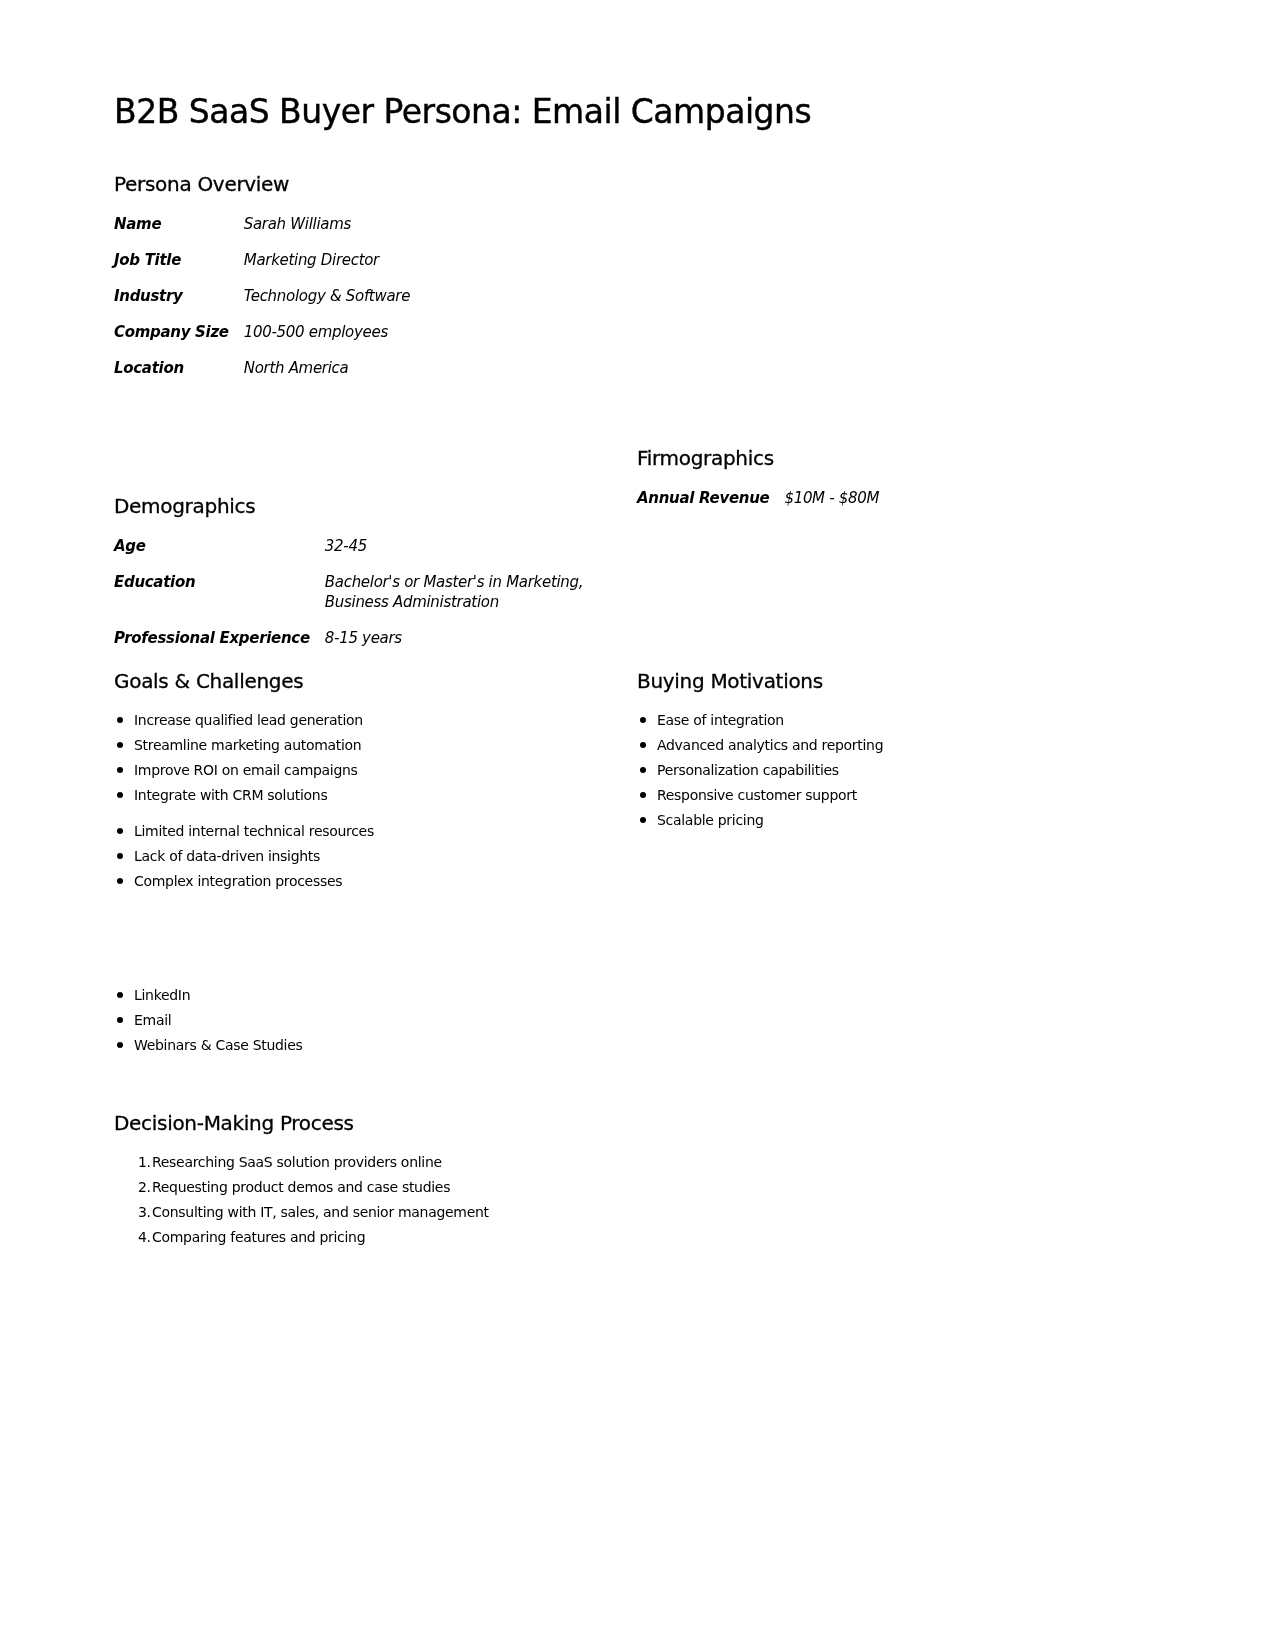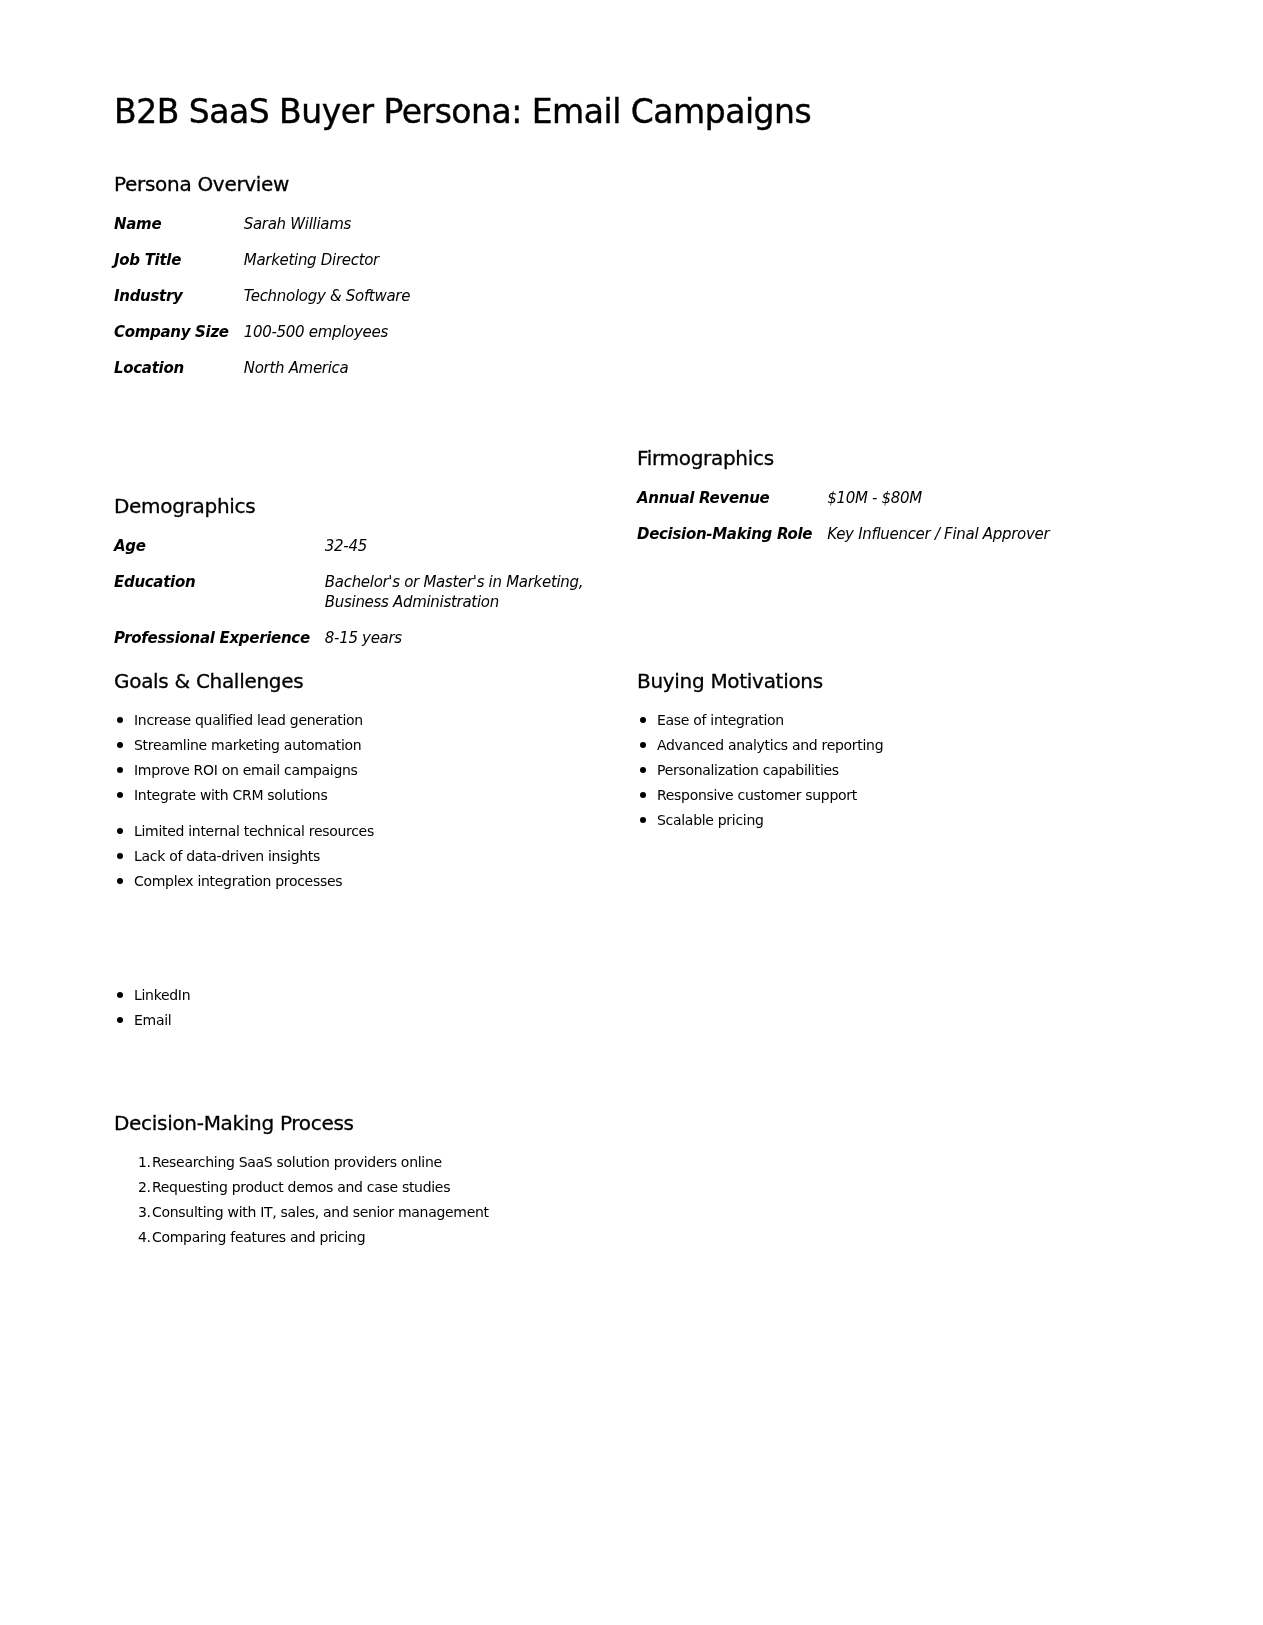--- a/index.html
+++ b/index.html
@@ -90,24 +90,20 @@
   </div>
 
   <div class="sec" style="top:446px; left:523px;">
     <h2>Firmographics</h2>
     <table class="kv" style="margin-top:18px;">
       <tbody>
           <tr style="height:36px;">
         <td class="k">Annual Revenue</td>
         <td class="v">$10M - $80M</td>
       </tr>
-      <tr style="height:36px;">
-        <td class="k">Decision-Making Role</td>
-        <td class="v">Key Influencer / Final Approver</td>
-      </tr>
     </tbody>
       </table>
   </div>
 
   <div class="sec" style="top:669px; left:0;">
     <h2>Goals &amp; Challenges</h2>
     <ul style="margin-top:17px;">
       <li><span class="bullet"></span><span>Increase qualified lead generation</span></li>
       <li><span class="bullet"></span><span>Streamline marketing automation</span></li>
       <li><span class="bullet"></span><span>Improve ROI on email campaigns</span></li>
@@ -128,20 +124,21 @@
       <li><span class="bullet"></span><span>Personalization capabilities</span></li>
       <li><span class="bullet"></span><span>Responsive customer support</span></li>
       <li><span class="bullet"></span><span>Scalable pricing</span></li>
     </ul>
   </div>
 
   <div class="sec" style="top:968px; left:0;">
     <ul style="margin-top:17px;">
       <li><span class="bullet"></span><span>LinkedIn</span></li>
       <li><span class="bullet"></span><span>Email</span></li>
+      <li><span class="bullet"></span><span>Webinars &amp; Case Studies</span></li>
     </ul>
   </div>
 
   <div class="sec" style="top:1111px; left:0;">
     <h2>Decision-Making Process</h2>
     <ol style="margin-top:17px;">
       <li><span class="num">1.</span><span class="txt">Researching SaaS solution providers online</span></li>
       <li><span class="num">2.</span><span class="txt">Requesting product demos and case studies</span></li>
       <li><span class="num">3.</span><span class="txt">Consulting with IT, sales, and senior management</span></li>
       <li><span class="num">4.</span><span class="txt">Comparing features and pricing</span></li>

